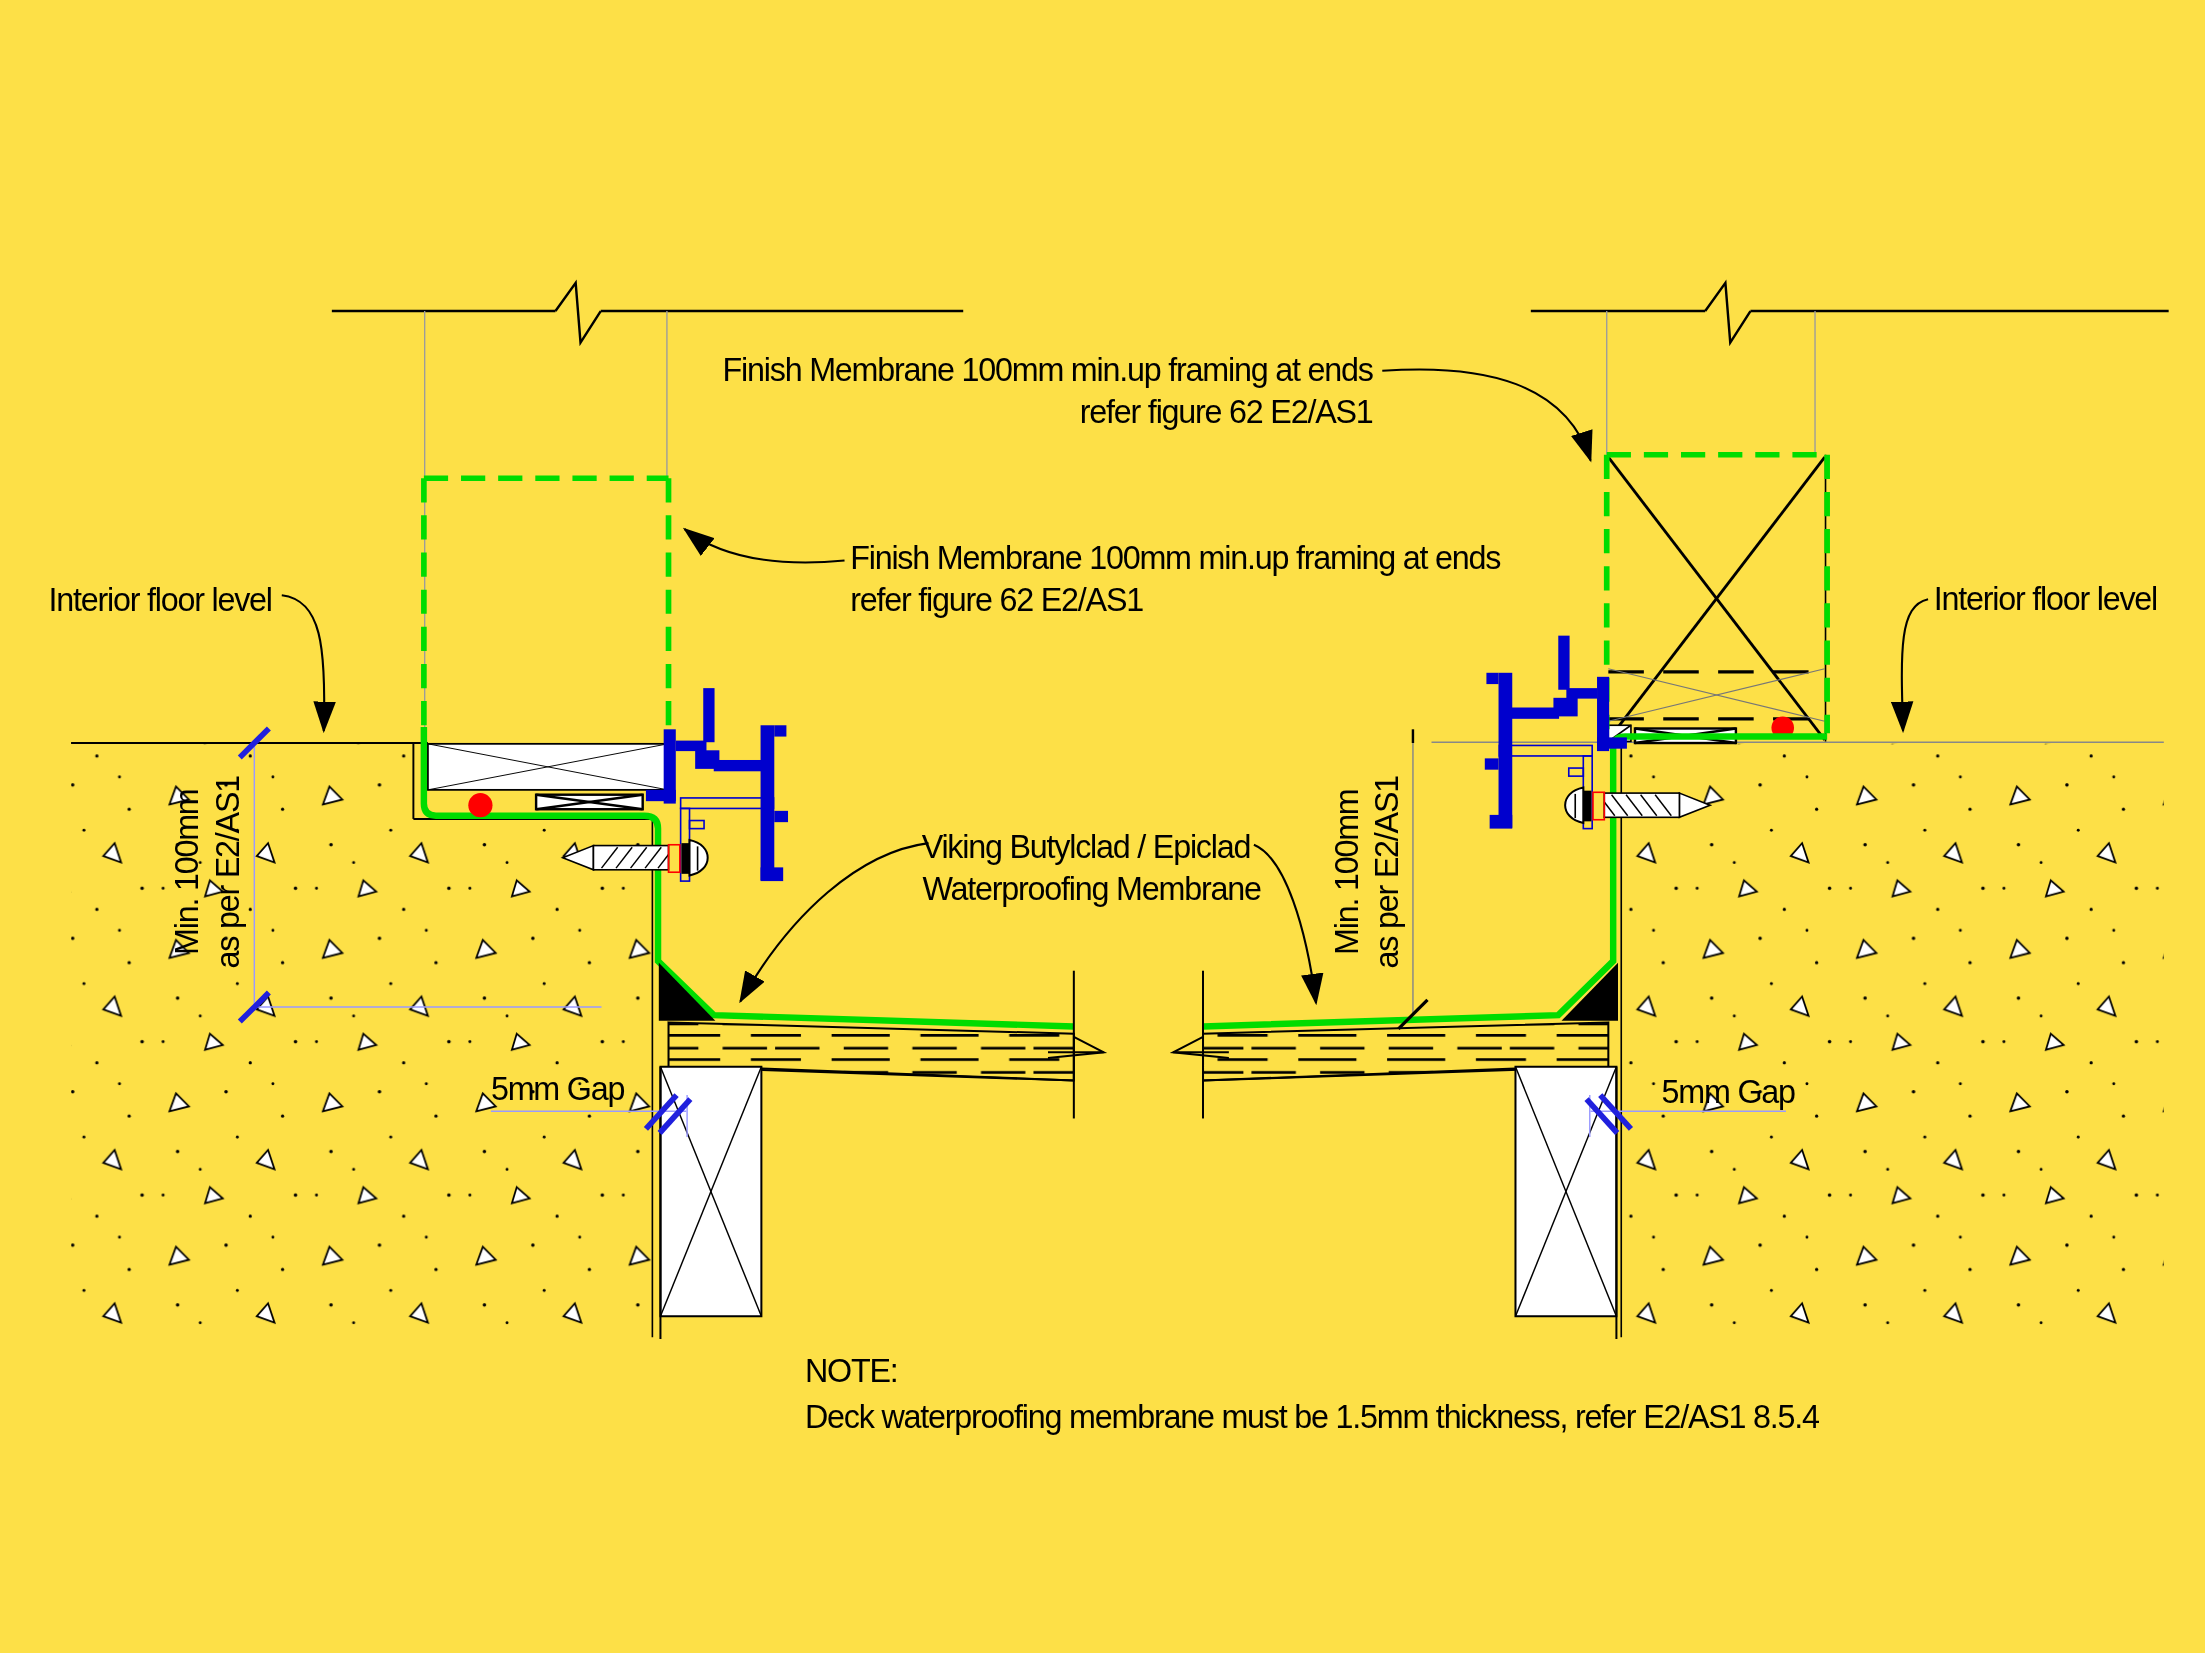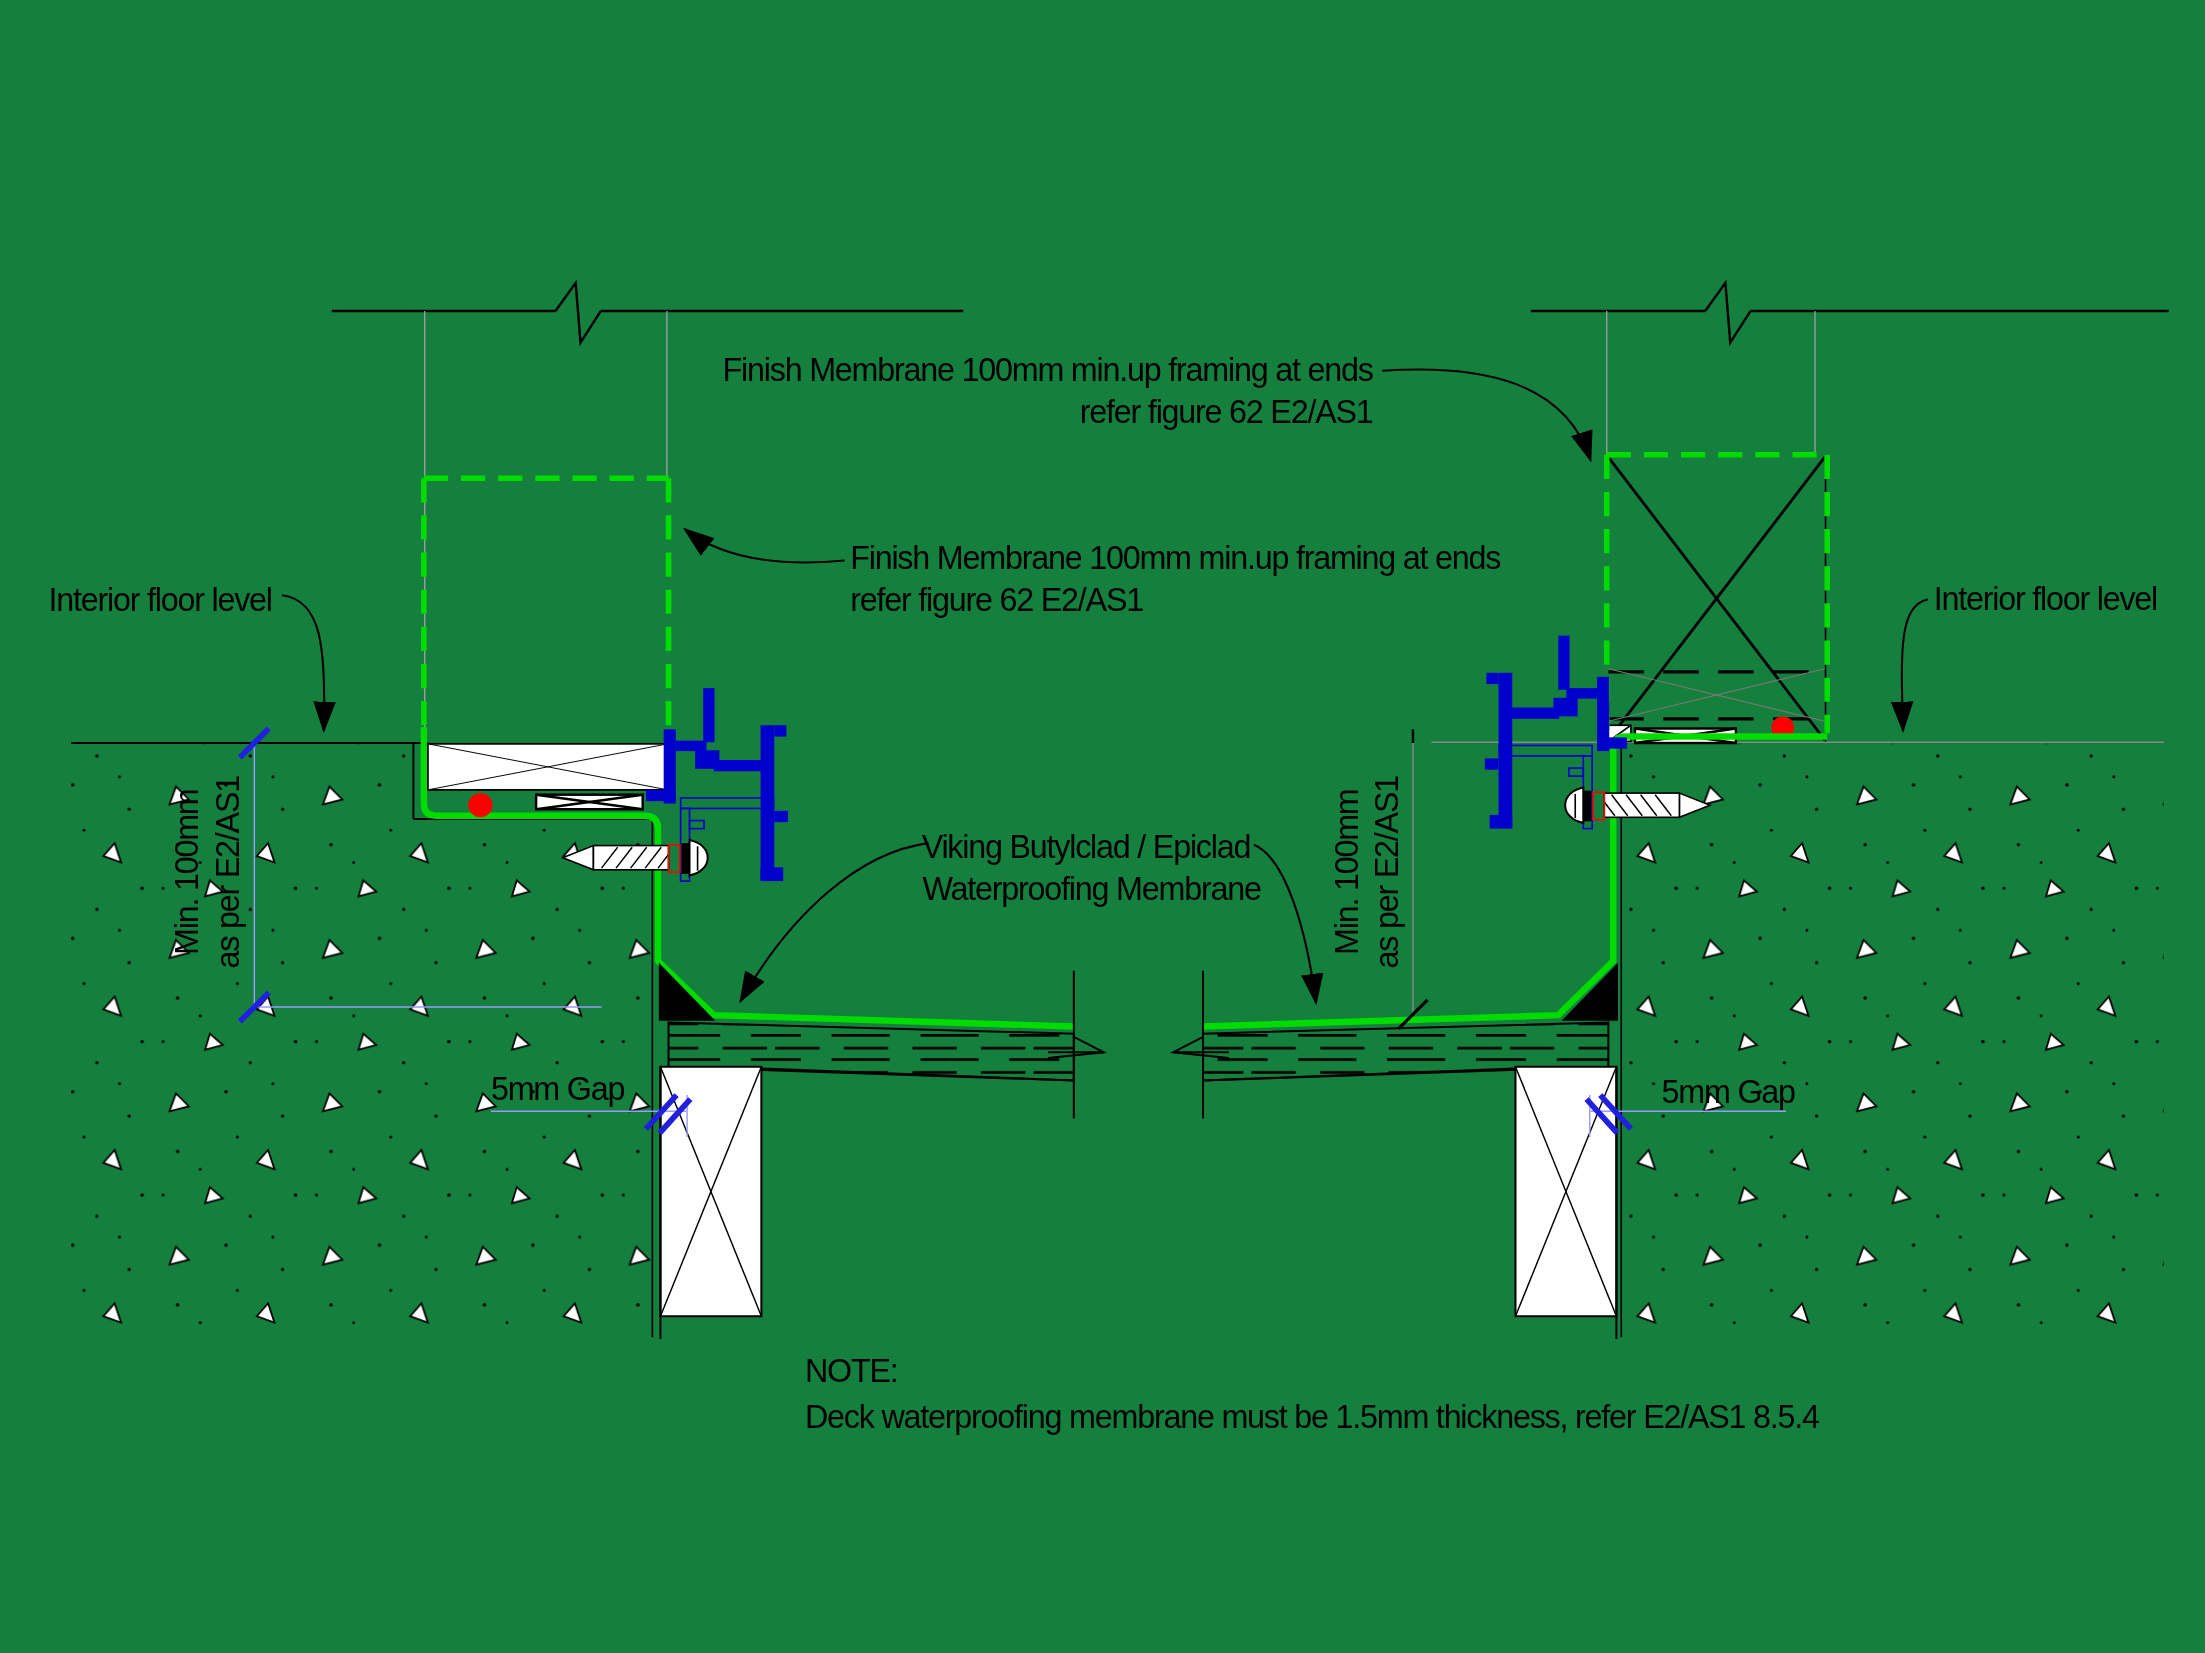--- a/index.html
+++ b/index.html
@@ -1,20 +1,20 @@
 <!DOCTYPE html>
 <html style="--membrane: #00dc00; --frame: #0000cd; --red: #ff0000; --dim: #9a9aff; --tick: #2020dd; --gray: #9c9c9c; --ink: #000000;font-size:13px"><head>
 <meta charset="utf-8">
 <style>
   :root{
     --membrane:#00dc00; --frame:#0000cd; --red:#ff0000;
     --dim:#9a9aff; --tick:#2020dd; --gray:#9c9c9c; --ink:#000000;
   }
   html,body{margin:0;padding:0;background:#fff;}
-  #stage{position:relative;width:2205px;height:1654px;background:#15803d;overflow:hidden;}
+  #stage{position:relative;width:2205px;height:1654px;background:#fde047;overflow:hidden;}
   svg{position:absolute;left:0;top:0;}
   .ink{stroke:var(--ink);fill:none;}
   .grayln{stroke:var(--gray);fill:none;}
   .green-s{stroke:var(--membrane);fill:none;}
   .blue-f{fill:var(--frame);stroke:none;}
   .blue-s{stroke:var(--frame);fill:none;}
   .red-f{fill:var(--red);stroke:none;}
   .red-s{stroke:var(--red);fill:none;}
   .dim{stroke:var(--dim);fill:none;}
   .tick{stroke:var(--tick);fill:none;}

